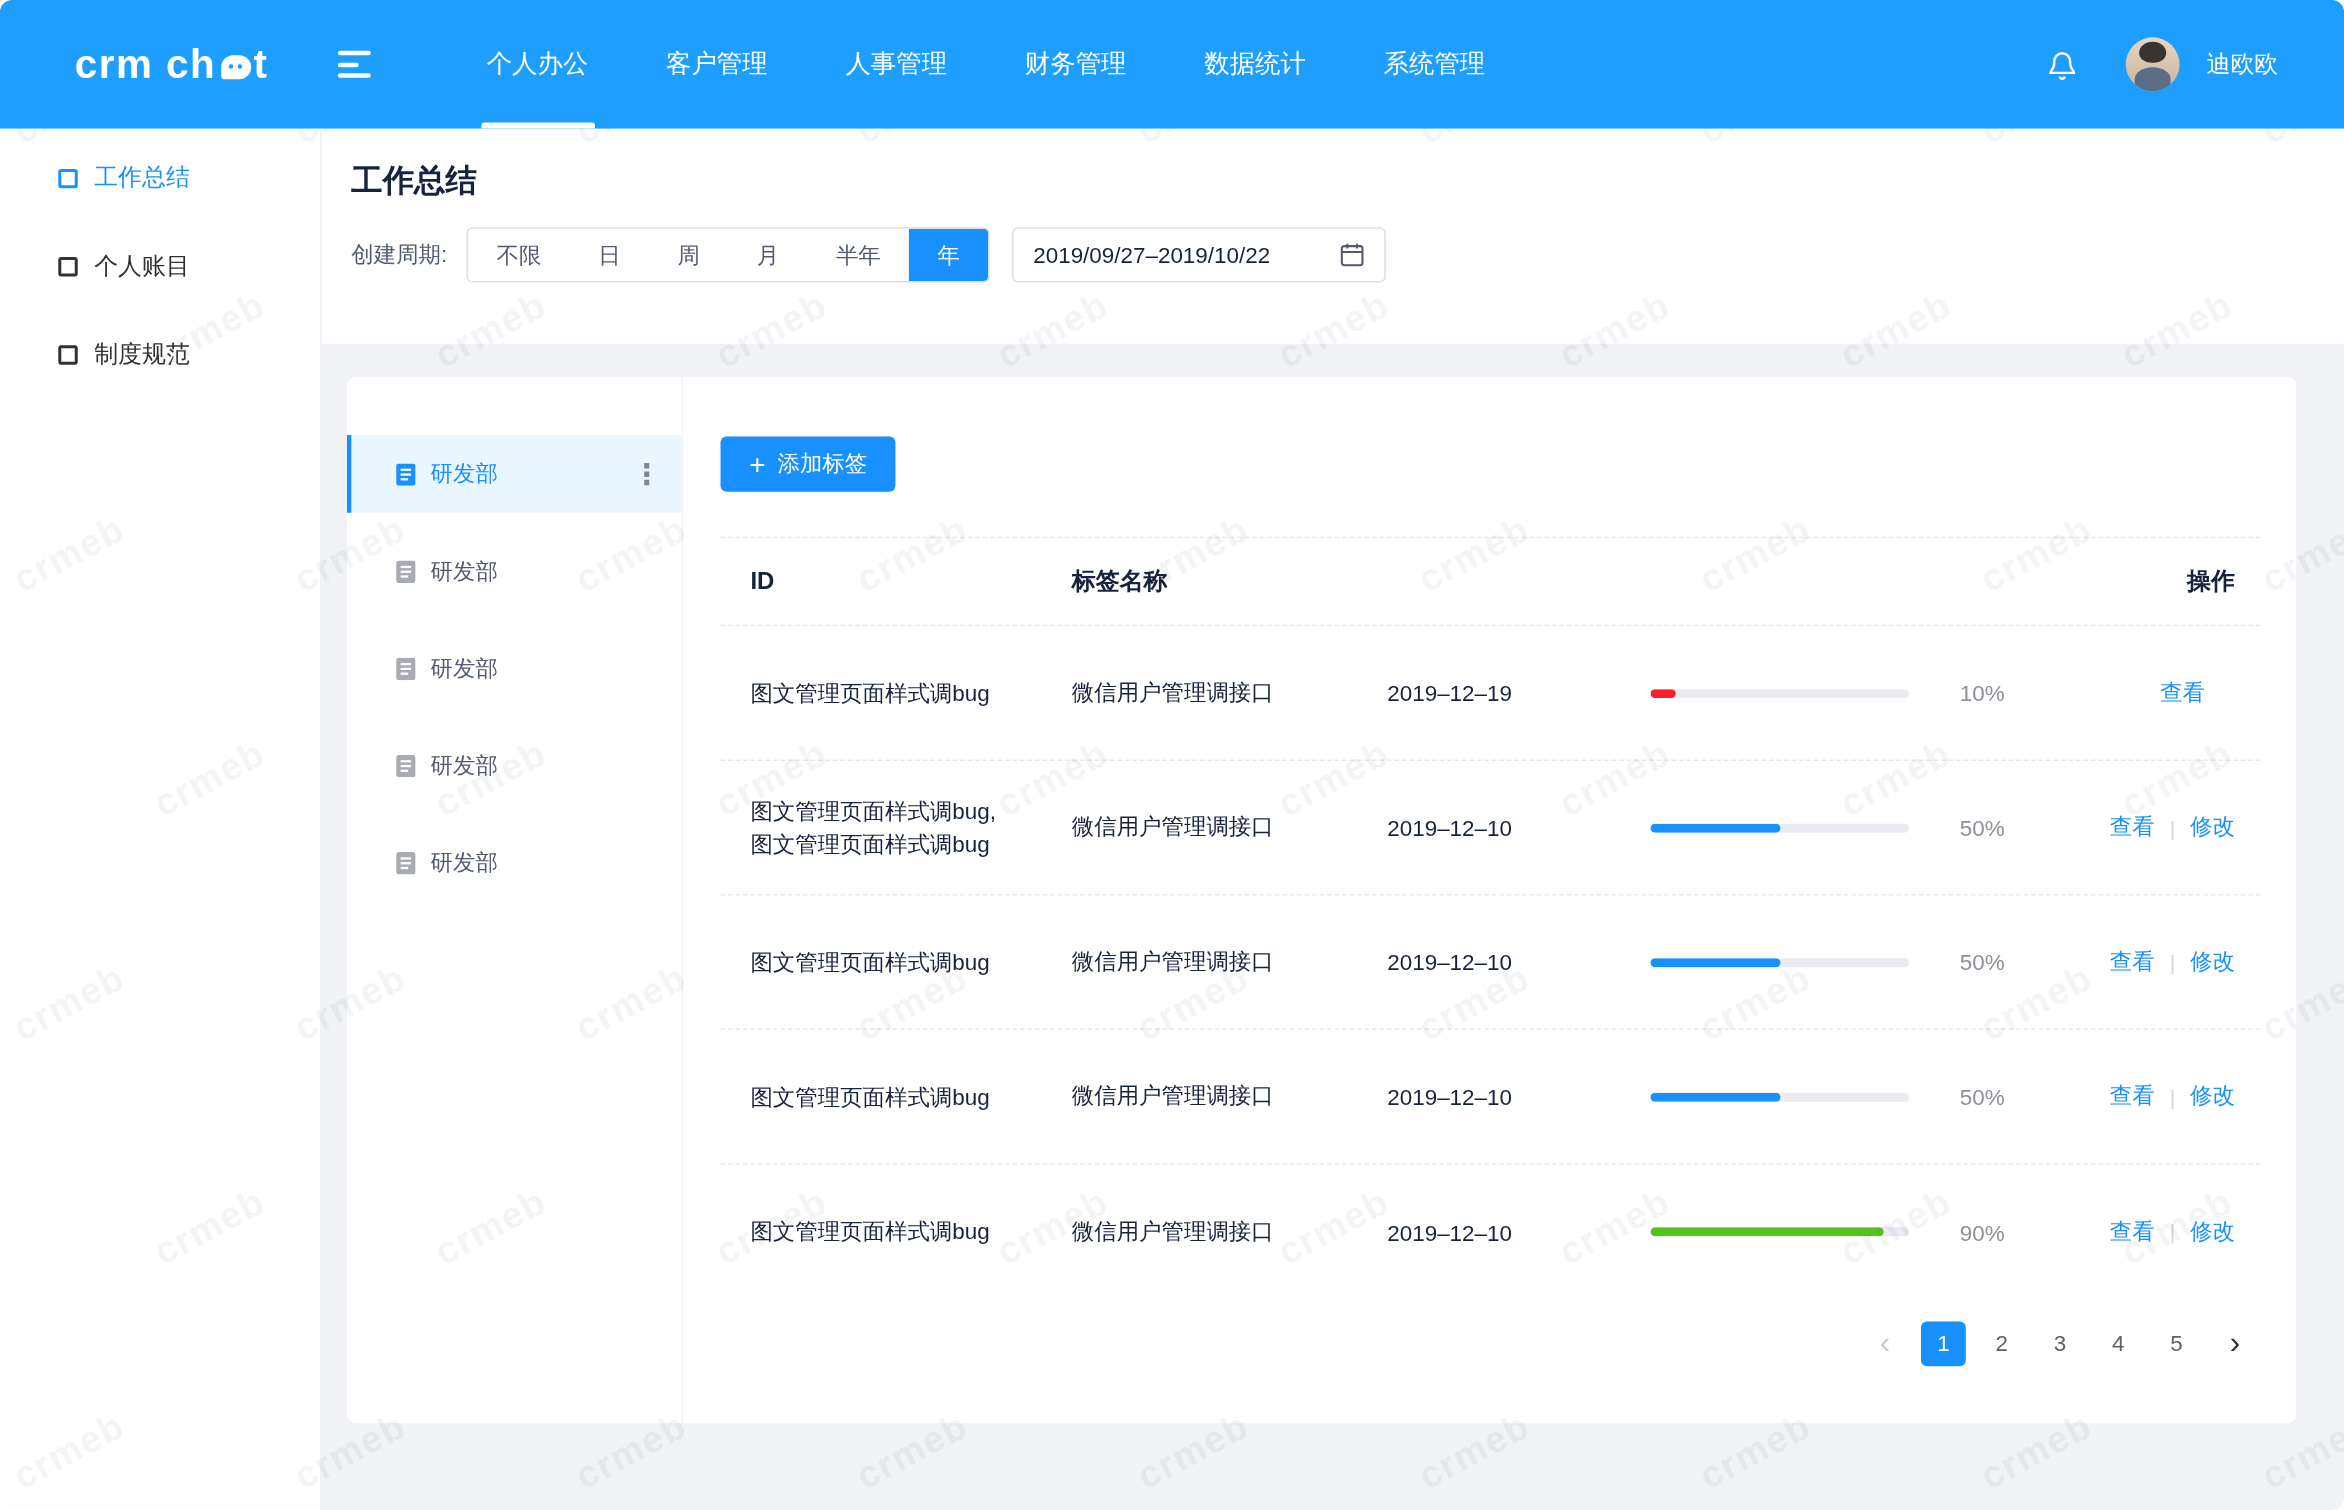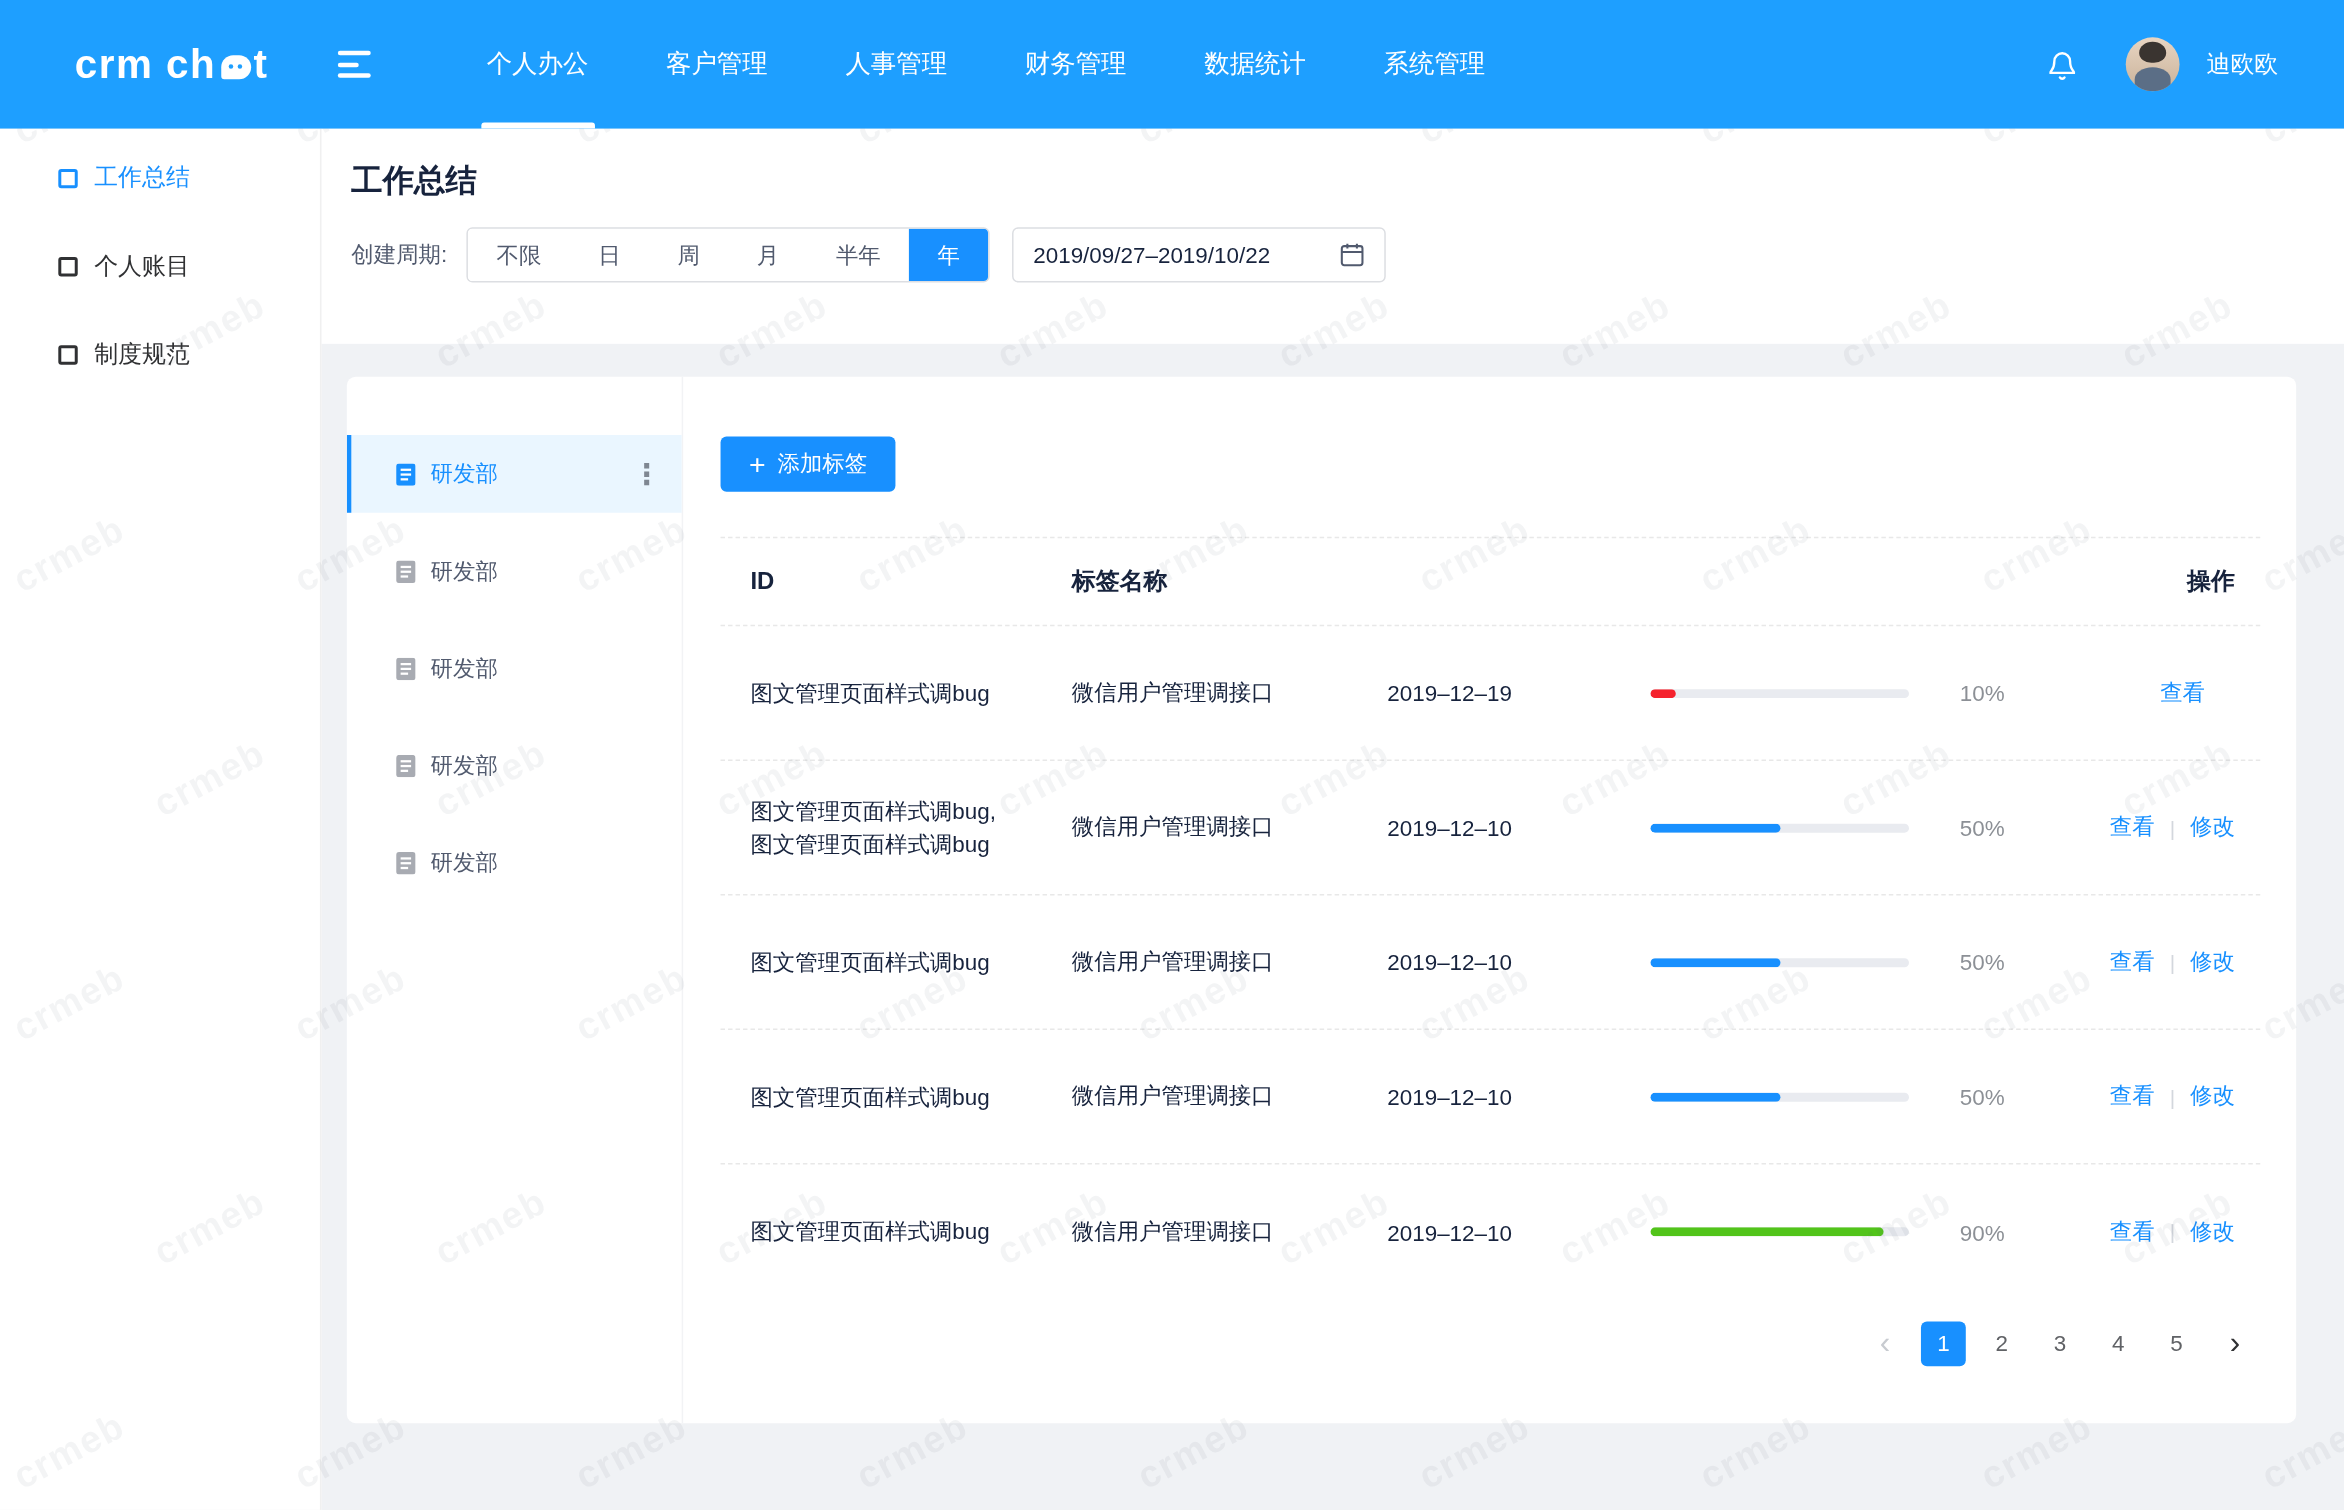--- a/index.html
+++ b/index.html
@@ -1,18 +1,18 @@
 <!DOCTYPE html>
 <html><head>
 <meta charset="utf-8">
 <style>
   * { box-sizing: border-box; margin: 0; padding: 0; }
   html, body { margin: 0; padding: 0; background: #fff; }
   body { width: 2344px; height: 1510px; overflow: hidden; }
-  .stage { width: 2344px; height: 1510px; overflow: hidden; position: relative; }
+  .stage { width: 2344px; height: 1510px; overflow: hidden; position: relative; border-radius: 12px; }
   .viewport {
     width: 1568px; height: 1010px;
     transform: scale(1.4949); transform-origin: 0 0;
     position: relative; background: #f0f2f5;
     font-family: "Liberation Sans", "DejaVu Sans", sans-serif;
     color: #303133;
   }
 
   
   .app-header {

